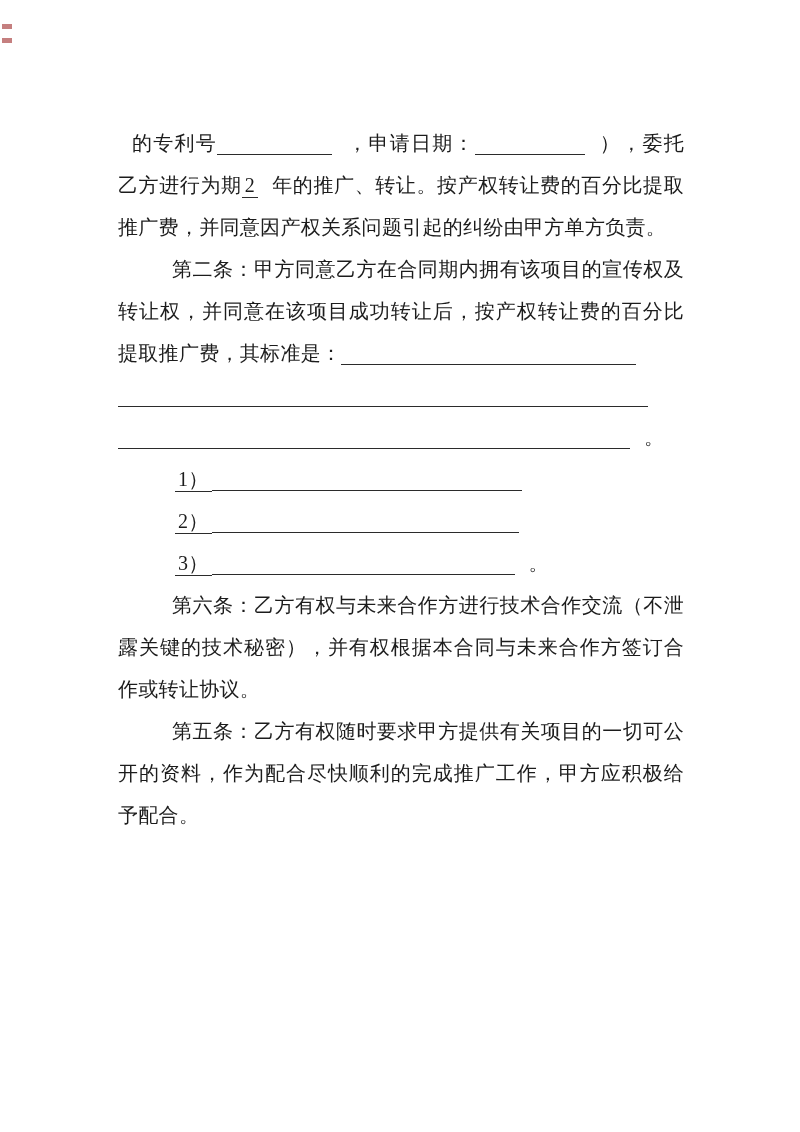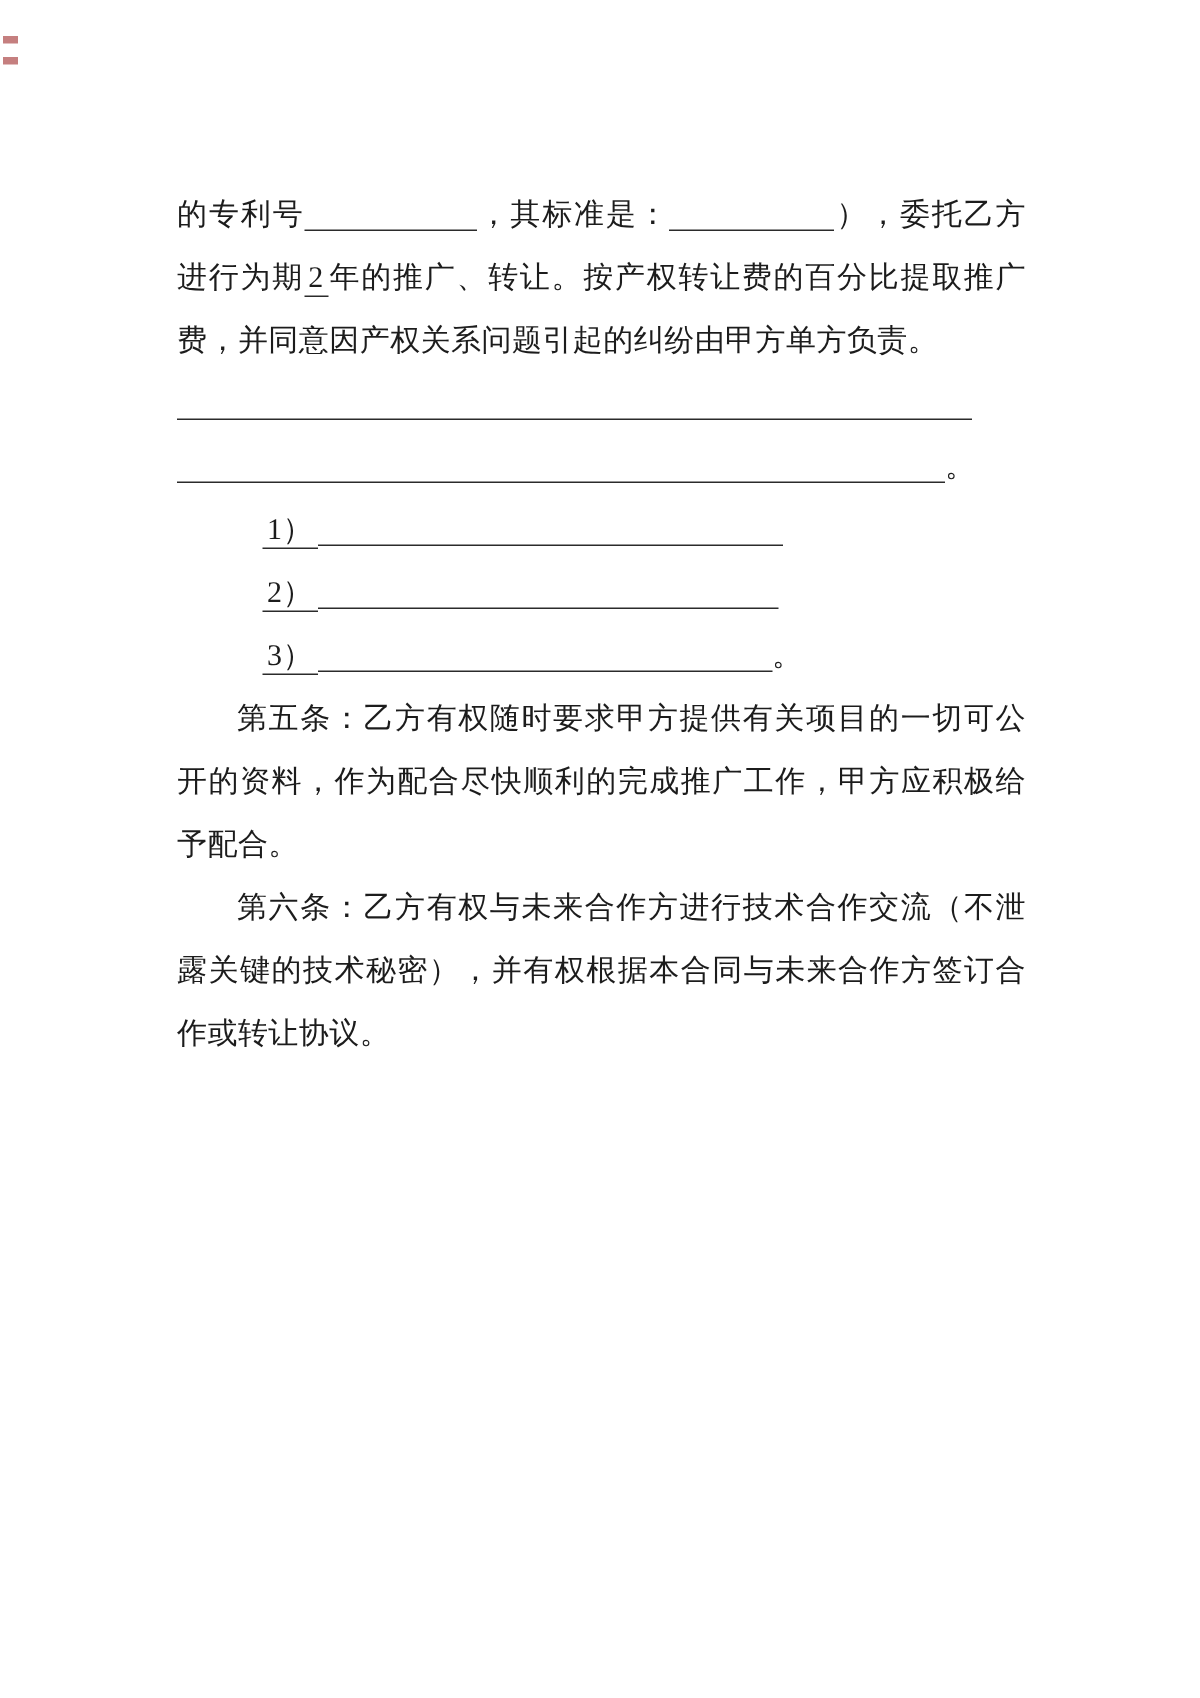--- a/index.html
+++ b/index.html
@@ -48,20 +48,21 @@
   }
   .para.item {
     text-indent: 57px;
     text-align: left;
   }
   .para.body {
     text-indent: 0;
   }
   .seg-text {
     white-space: pre-wrap;
+    margin-left: 14px;
   }
   .seg-blank {
     display: inline-block;
     height: 16px;
     border-bottom: 1.5px solid #2b2b2b;
     vertical-align: -5px;
   }
   .seg-underlined {
     border-bottom: 1.5px solid #2b2b2b;
     padding: 0 3px 1px 3px;
@@ -69,22 +70,23 @@
 </style>
 </head>
 <body>
 
 <div class="page">
   <div class="corner-marks">
     <span class="mark"></span>
     <span class="mark"></span>
   </div>
   <div class="content" id="doc-content">
-      <div class="para body"><span class="seg-text">的专利号</span><span class="seg-blank" style="width: 115px;"></span><span class="seg-text">，其标准是：</span><span class="seg-blank" style="width: 110px;"></span><span class="seg-text">），委托乙方进行为期</span><span class="seg-underlined">2</span><span class="seg-text">年的推广、转让。按产权转让费的百分比提取推广费，并同意因产权关系问题引起的纠纷由甲方单方负责。</span></div>
+      <div class="para body"><span class="seg-text">的专利号</span><span class="seg-blank" style="width: 115px;"></span><span class="seg-text">，申请日期：</span><span class="seg-blank" style="width: 110px;"></span><span class="seg-text">），委托乙方进行为期</span><span class="seg-underlined">2</span><span class="seg-text">年的推广、转让。按产权转让费的百分比提取推广费，并同意因产权关系问题引起的纠纷由甲方单方负责。</span></div>
+      <div class="para indent"><span class="seg-text">第二条：甲方同意乙方在合同期内拥有该项目的宣传权及转让权，并同意在该项目成功转让后，按产权转让费的百分比提取推广费，其标准是：</span><span class="seg-blank" style="width: 295px;"></span></div>
       <div class="para body"><span class="seg-blank" style="width: 530px;"></span></div>
       <div class="para body"><span class="seg-blank" style="width: 512px;"></span><span class="seg-text">。</span></div>
       <div class="para item"><span class="seg-underlined">1）</span><span class="seg-blank" style="width: 310px;"></span></div>
       <div class="para item"><span class="seg-underlined">2）</span><span class="seg-blank" style="width: 307px;"></span></div>
       <div class="para item"><span class="seg-underlined">3）</span><span class="seg-blank" style="width: 303px;"></span><span class="seg-text">。</span></div>
+      <div class="para indent"><span class="seg-text">第六条：乙方有权与未来合作方进行技术合作交流（不泄露关键的技术秘密），并有权根据本合同与未来合作方签订合作或转让协议。</span></div>
       <div class="para indent"><span class="seg-text">第五条：乙方有权随时要求甲方提供有关项目的一切可公开的资料，作为配合尽快顺利的完成推广工作，甲方应积极给予配合。</span></div>
-      <div class="para indent"><span class="seg-text">第六条：乙方有权与未来合作方进行技术合作交流（不泄露关键的技术秘密），并有权根据本合同与未来合作方签订合作或转让协议。</span></div>
     </div>
 </div>
 
 </body></html>

